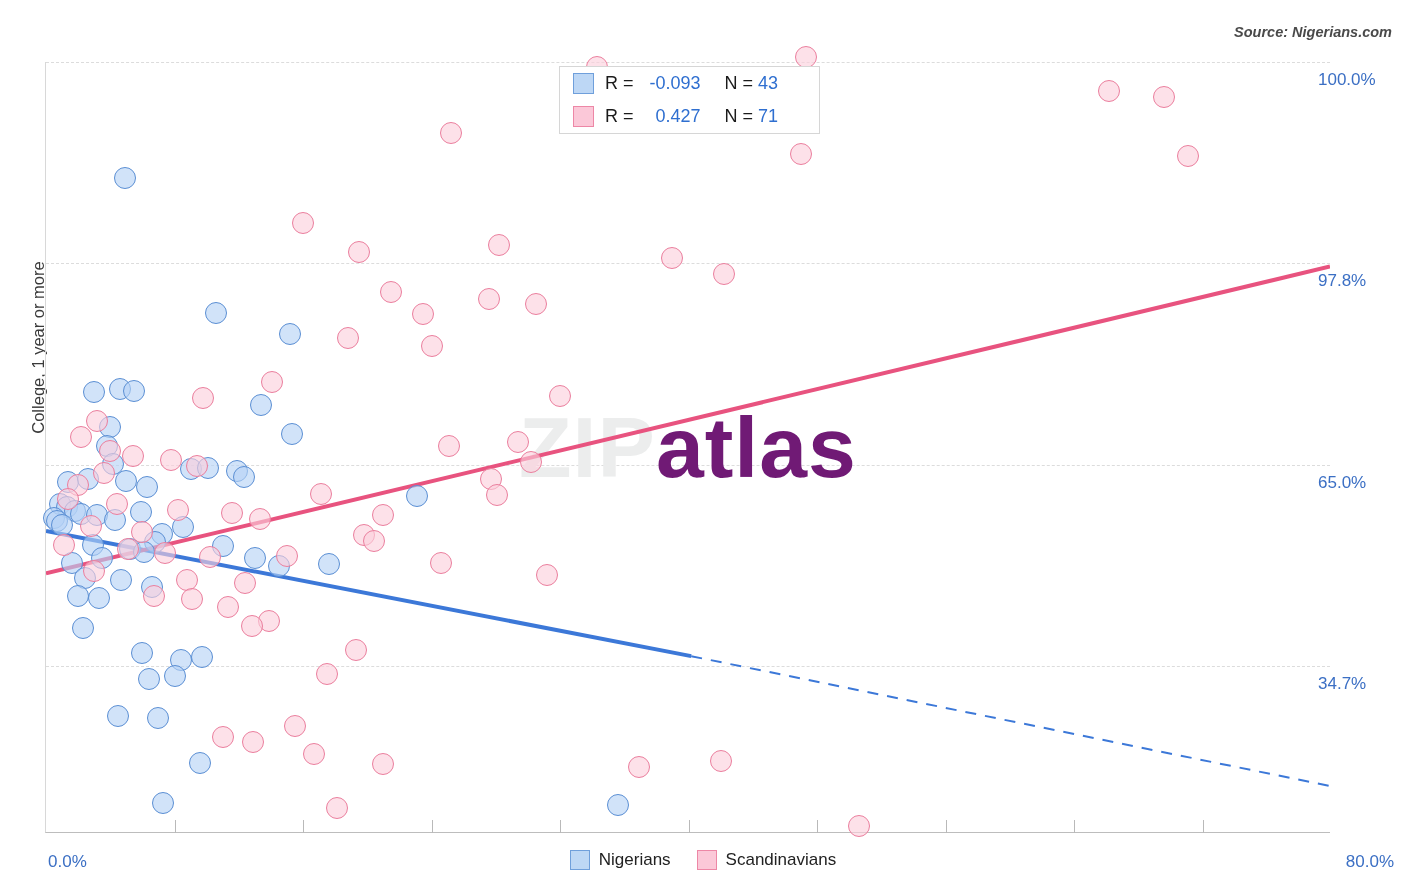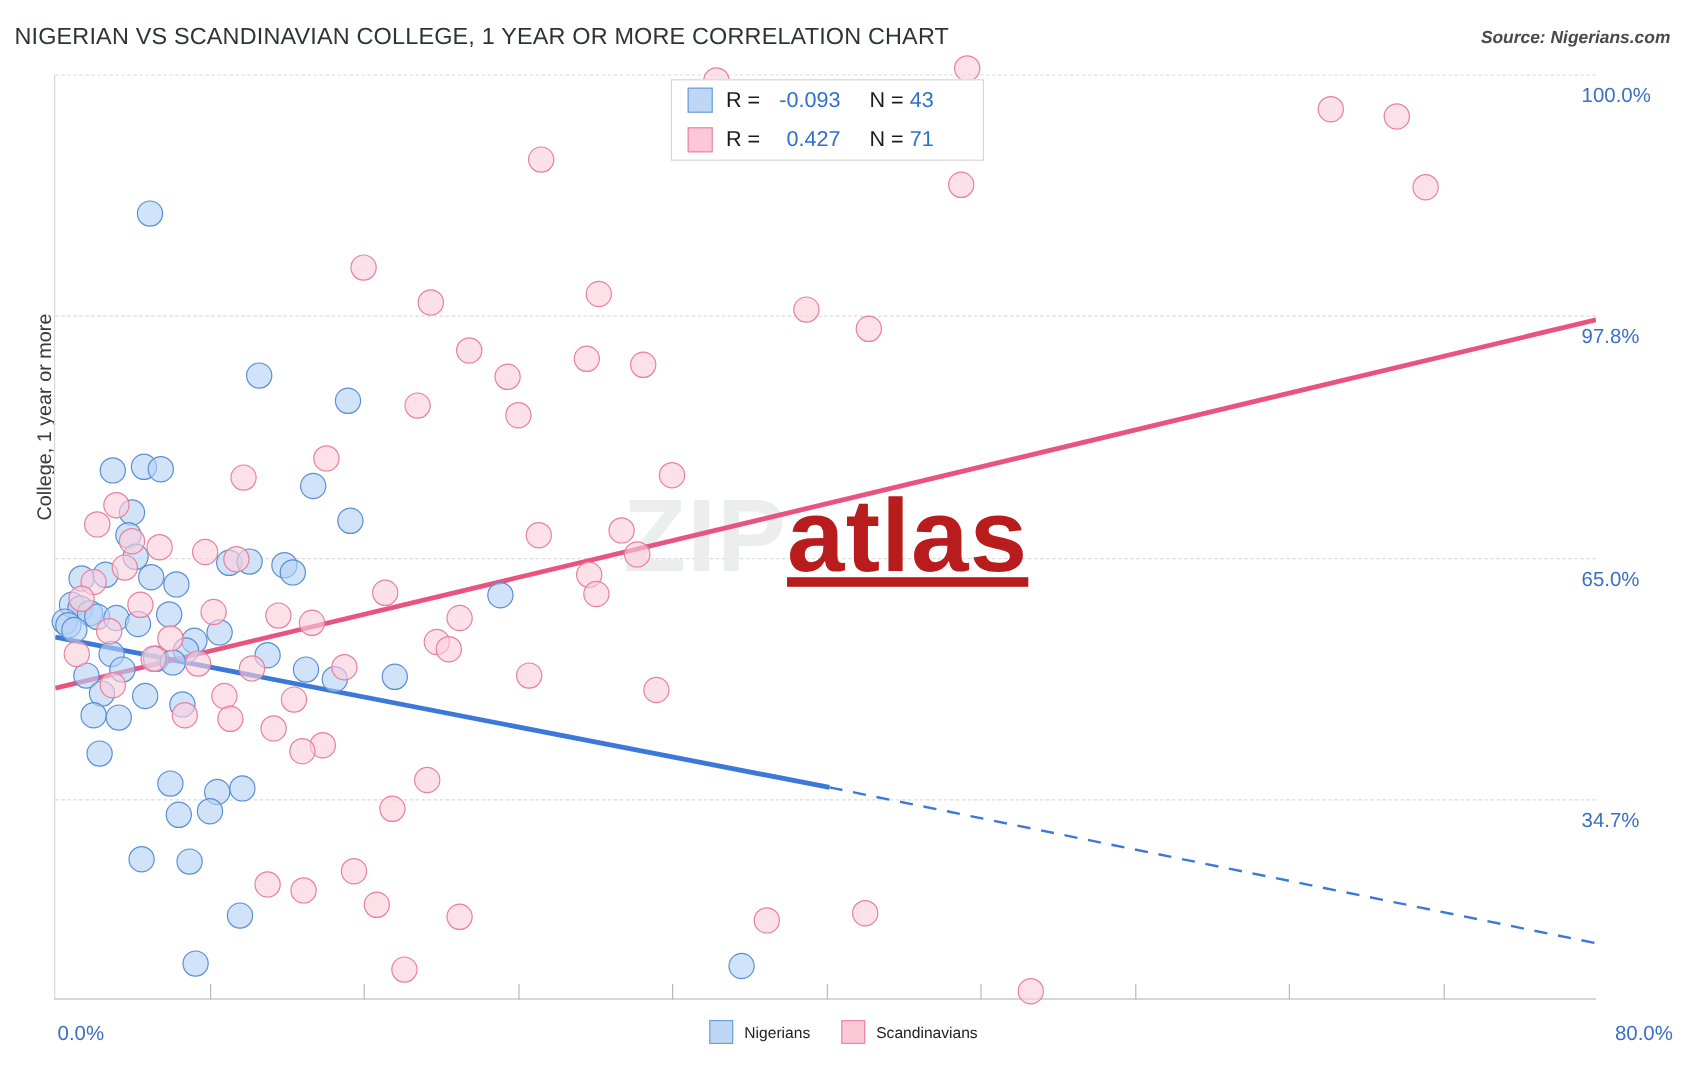--- a/index.html
+++ b/index.html
@@ -64,21 +64,21 @@
   }
 
   
   #watermark{
     position:absolute;left:0;top:0;width:100%;height:100%;
     display:flex;align-items:center;justify-content:center;
     pointer-events:none;
   }
   #watermark span{font-size:86px;font-weight:bold;letter-spacing:1px;}
   .wm-zip{color:#eceded;}
-  .wm-atlas{color:#b91c1c;text-decoration:underline;}
+  .wm-atlas{color:#701a75;}
 
   
   .pt{
     position:absolute;border-radius:50%;
     box-sizing:border-box;
   }
   .pt.n{
     background:rgba(180,210,245,.62);
     border:1px solid #5b8fd4;
   }
@@ -108,28 +108,27 @@
   .stat-n-lbl{margin-left:24px;margin-right:5px;}
   .stat-n-val{color:#2f6fd0;}
 
   
   #series-legend{
     position:absolute;left:0;top:850px;width:1406px;
     display:flex;justify-content:center;align-items:center;gap:26px;
   }
   .legend-item{display:flex;align-items:center;gap:9px;}
   .legend-item .swatch{margin-right:0;width:20px;height:20px;}
-  .legend-item .lbl{font-size:13px;color:#222;}
+  .legend-item .lbl{font-size:17px;color:#222;}
 </style>
 </head>
 <body>
 
 <div id="chart-root">
 
-  <div class="chart-title">NIGERIAN VS SCANDINAVIAN COLLEGE, 1 YEAR OR MORE CORRELATION CHART</div>
   <div class="source-note">Source: Nigerians.com</div>
 
   <div class="y-axis-title">College, 1 year or more</div>
 
   <div id="plot">
     <div id="gridlayer">
         <div class="gridline" style="top: 0px;"></div>
         <div class="gridline" style="top: 201.381px;"></div>
         <div class="gridline" style="top: 402.761px;"></div>
         <div class="gridline" style="top: 604.142px;"></div>

